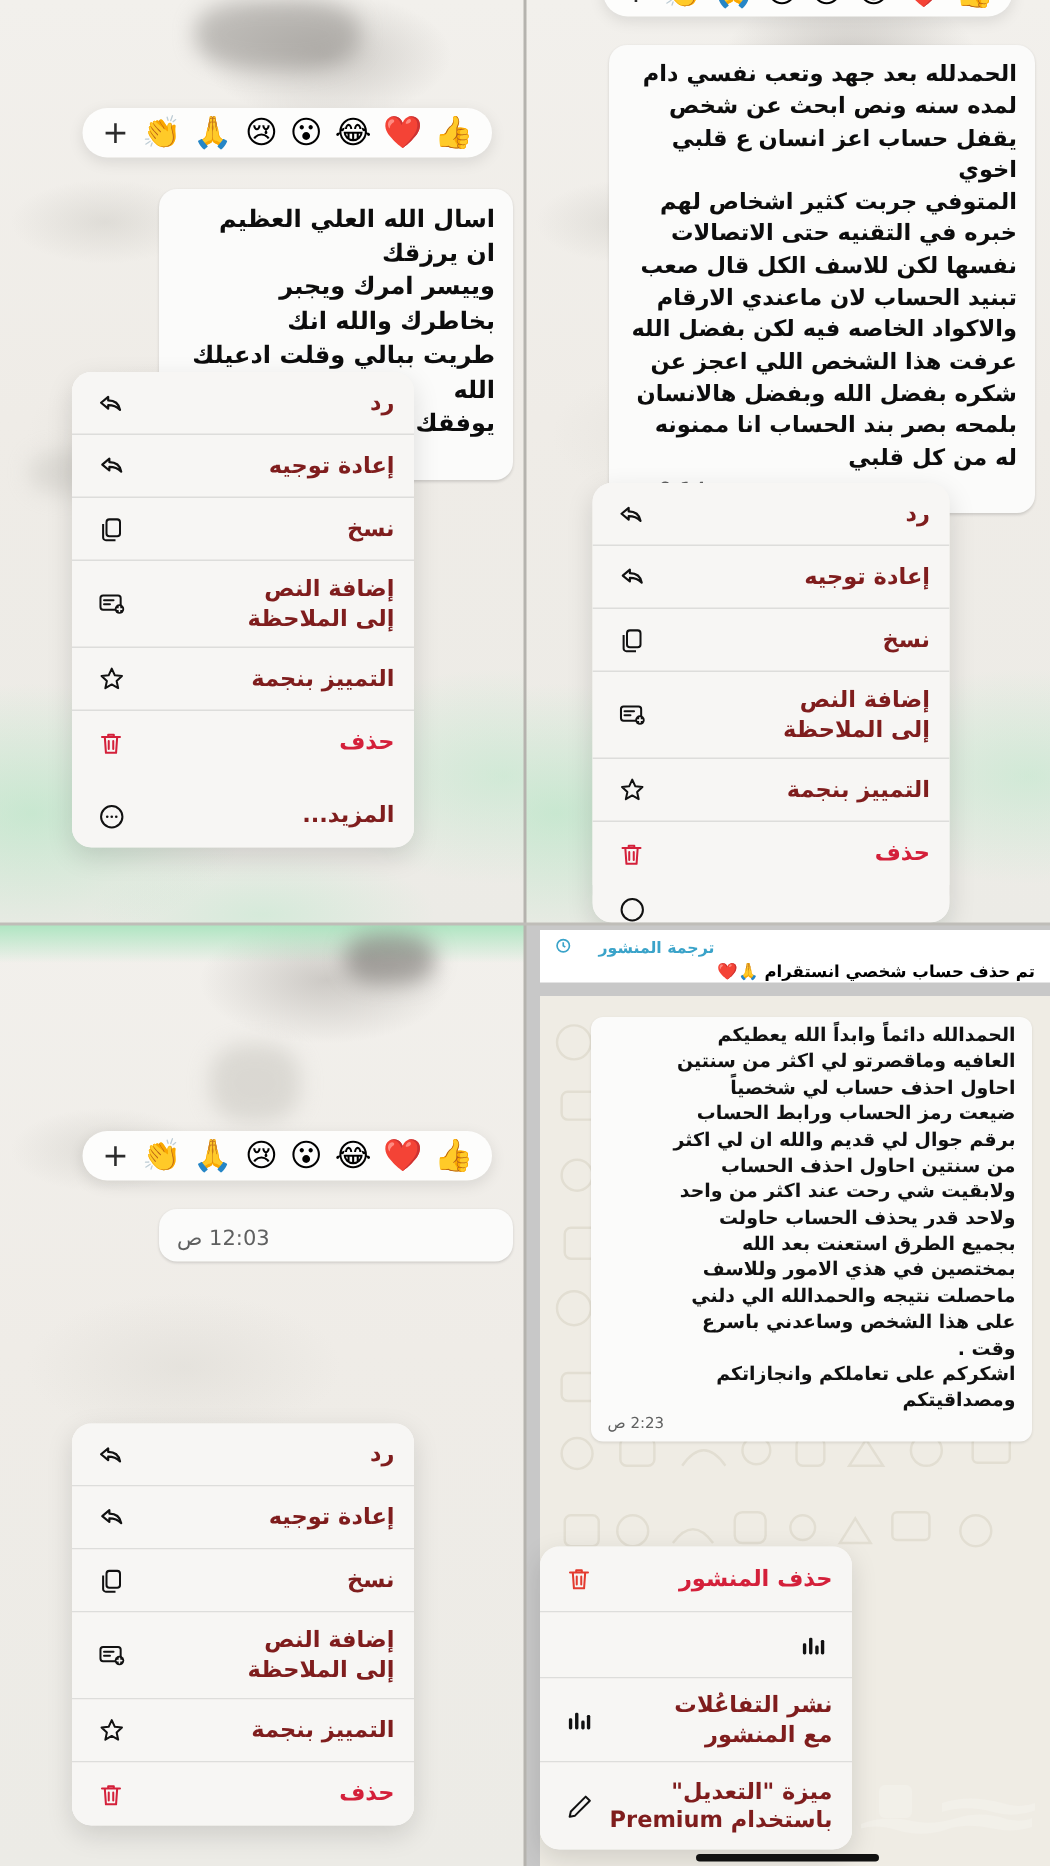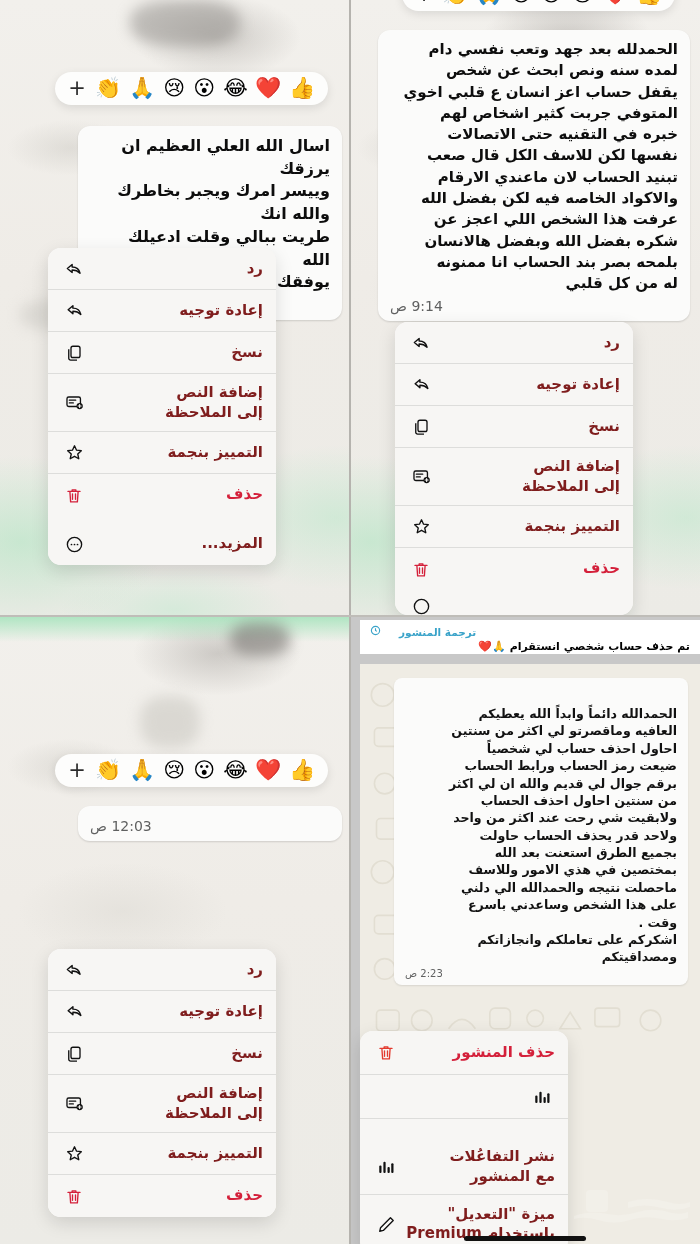--- a/index.html
+++ b/index.html
@@ -63,20 +63,21 @@
 
   
   .bubble{
     position:absolute;
     background:#fbfbfa;
     border-radius:12px;
     padding:9px 12px 7px 12px;
     box-shadow:0 1px 2px rgba(0,0,0,.14);
     direction:rtl; text-align:right;
     z-index:5;
+    margin-left:28px;
   }
   .bubble .txt{
     font-family:"DejaVu Sans","Liberation Sans",sans-serif;
     font-weight:700;
     color:#0d0d0d;
     line-height:1.42;
     white-space:pre-line;
   }
   .bubble .time{
     font-size:14px; color:#5f6060; margin-top:3px;
@@ -131,21 +132,21 @@
   .ig-photo{
     position:absolute; left:10px; right:0; top:48px; bottom:0;
     background-color:#efece4;
     overflow:hidden;
   }
   .doodles{ position:absolute; inset:0; opacity:.55; }
   .ig-inner-bubble{
     position:absolute; left:34px; right:12px; top:14px;
     background:#fbfbfa;
     border-radius:8px;
-    padding:27px 11px 6px 11px;
+    padding:3px 11px 6px 11px;
     box-shadow:0 1px 2px rgba(0,0,0,.10);
     direction:rtl; text-align:right;
   }
   .ig-inner-bubble .txt{
     font-weight:700; font-size:12.6px; color:#111; line-height:1.38; white-space:pre-line;
   }
   .ig-inner-bubble .time{ font-size:10px; color:#5f6060; text-align:left; margin-top:2px; font-weight:400;}
 
   .home-ind{
     position:absolute; bottom:3px; left:50%; transform:translateX(-50%);
@@ -559,21 +560,21 @@
         <div class="ctx-item" style="min-height:44px;">
           <span class="ic">
             <svg width="18" height="18" viewBox="0 0 24 24" fill="#111">
                 <rect x="3" y="10" width="3" height="10" rx="1.3"></rect>
                 <rect x="8.5" y="5" width="3" height="15" rx="1.3"></rect>
                 <rect x="14" y="12" width="3" height="8" rx="1.3"></rect>
                 <rect x="19" y="7" width="3" height="13" rx="1.3"></rect>
               </svg>
           </span>
         </div>
-        <div class="ctx-item tall" style="min-height:56px;margin-top:20px;">
+        <div class="ctx-item tall" style="min-height:56px;">
           <span class="lbl">نشر التفاعُلات
 مع المنشور</span>
           <span class="ic">
             <svg width="18" height="18" viewBox="0 0 24 24" fill="#111">
                 <rect x="3" y="10" width="3" height="10" rx="1.3"></rect>
                 <rect x="8.5" y="5" width="3" height="15" rx="1.3"></rect>
                 <rect x="14" y="12" width="3" height="8" rx="1.3"></rect>
                 <rect x="19" y="7" width="3" height="13" rx="1.3"></rect>
               </svg>
           </span>

